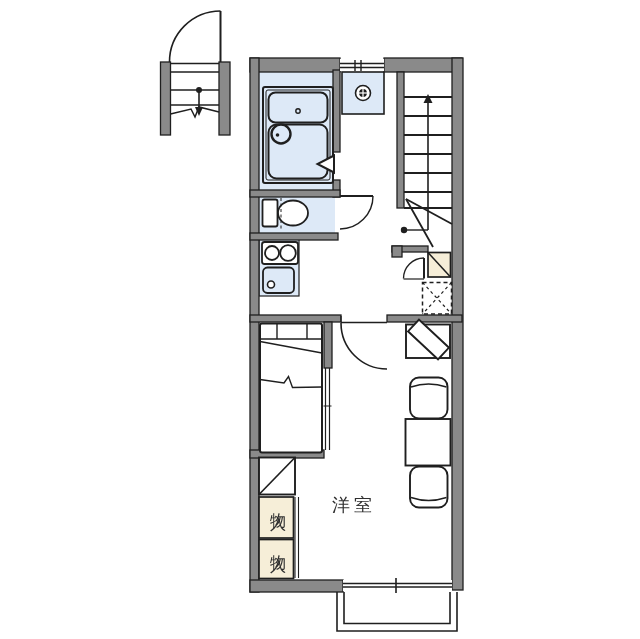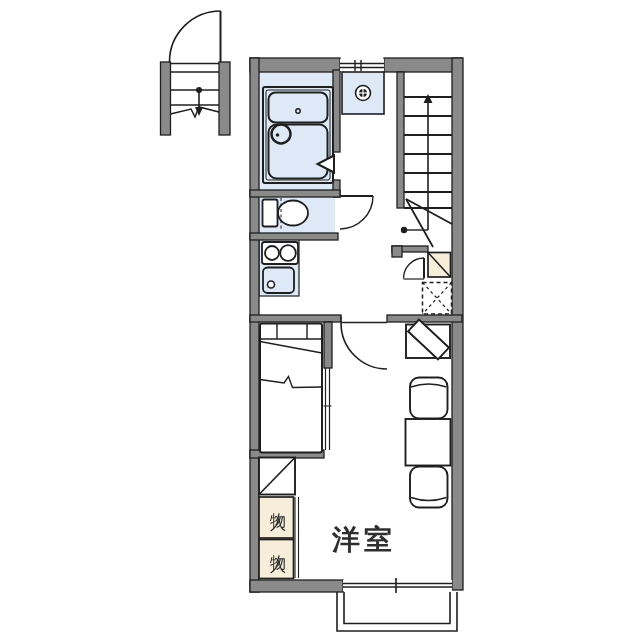--- a/index.html
+++ b/index.html
@@ -20,21 +20,21 @@
   .ln{stroke:var(--outline);fill:none;}
   .fw{fill:#ffffff;stroke:var(--outline);}
   .fb{fill:var(--water);stroke:var(--outline);}
   .blue{fill:var(--water);stroke:none;}
   .cream{fill:var(--cream);stroke:var(--outline);stroke-width:1.7;}
   .solid{fill:var(--outline);stroke:none;}
   .label{
     position:absolute;color:var(--text);white-space:nowrap;
     font-family:"DejaVu Sans",sans-serif;
   }
-  .label.room{left:332px;top:521px;font-size:28px;letter-spacing:4px;font-weight:700;}
+  .label.room{left:332px;top:493px;font-size:18px;letter-spacing:4px;font-weight:400;}
   .label.vert{
     writing-mode:vertical-rl;text-orientation:upright;
     font-size:16px;letter-spacing:2px;left:267px;font-weight:500;
   }
   .label.v1{top:500px;}
   .label.v2{top:542px;}
 </style>
 </head>
 <body>
 

